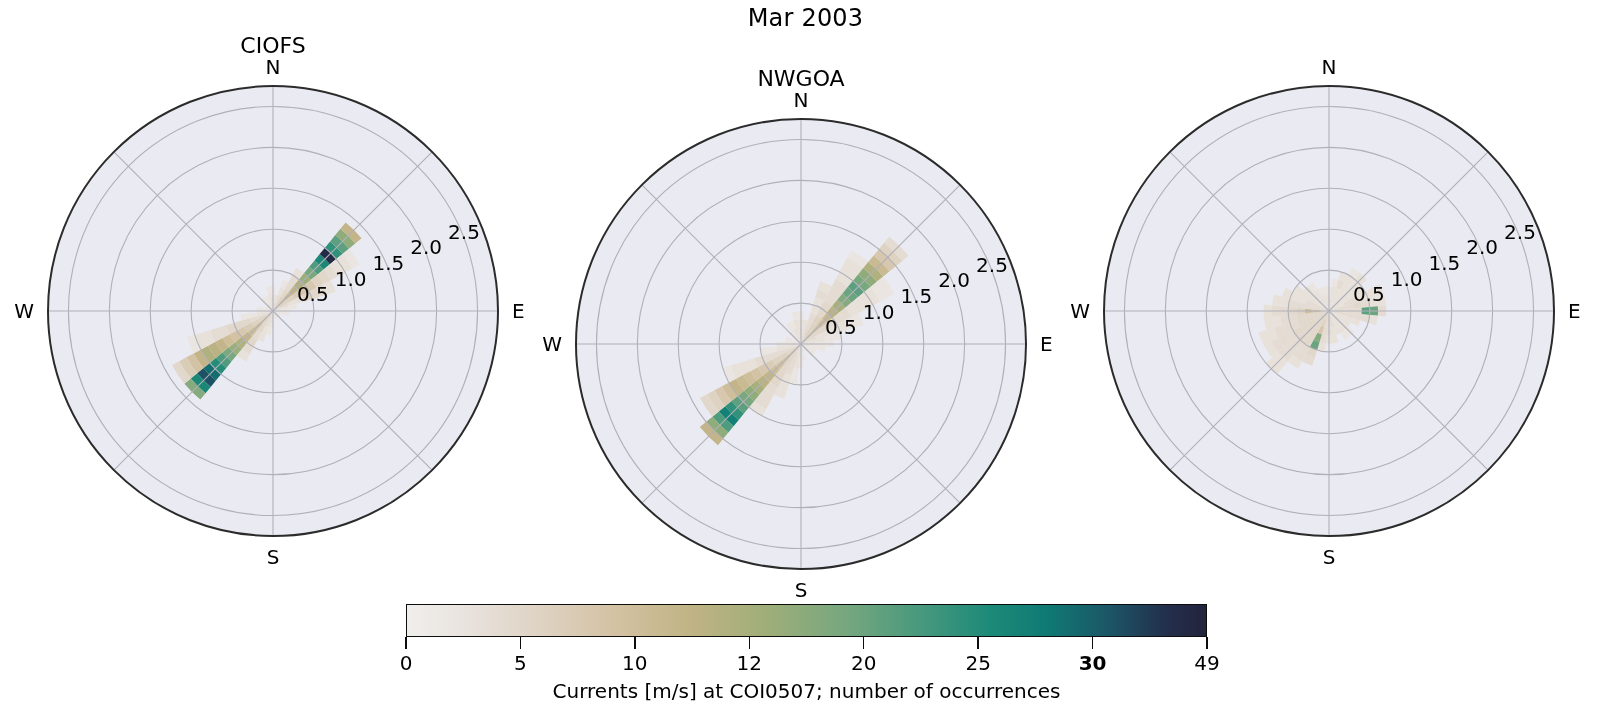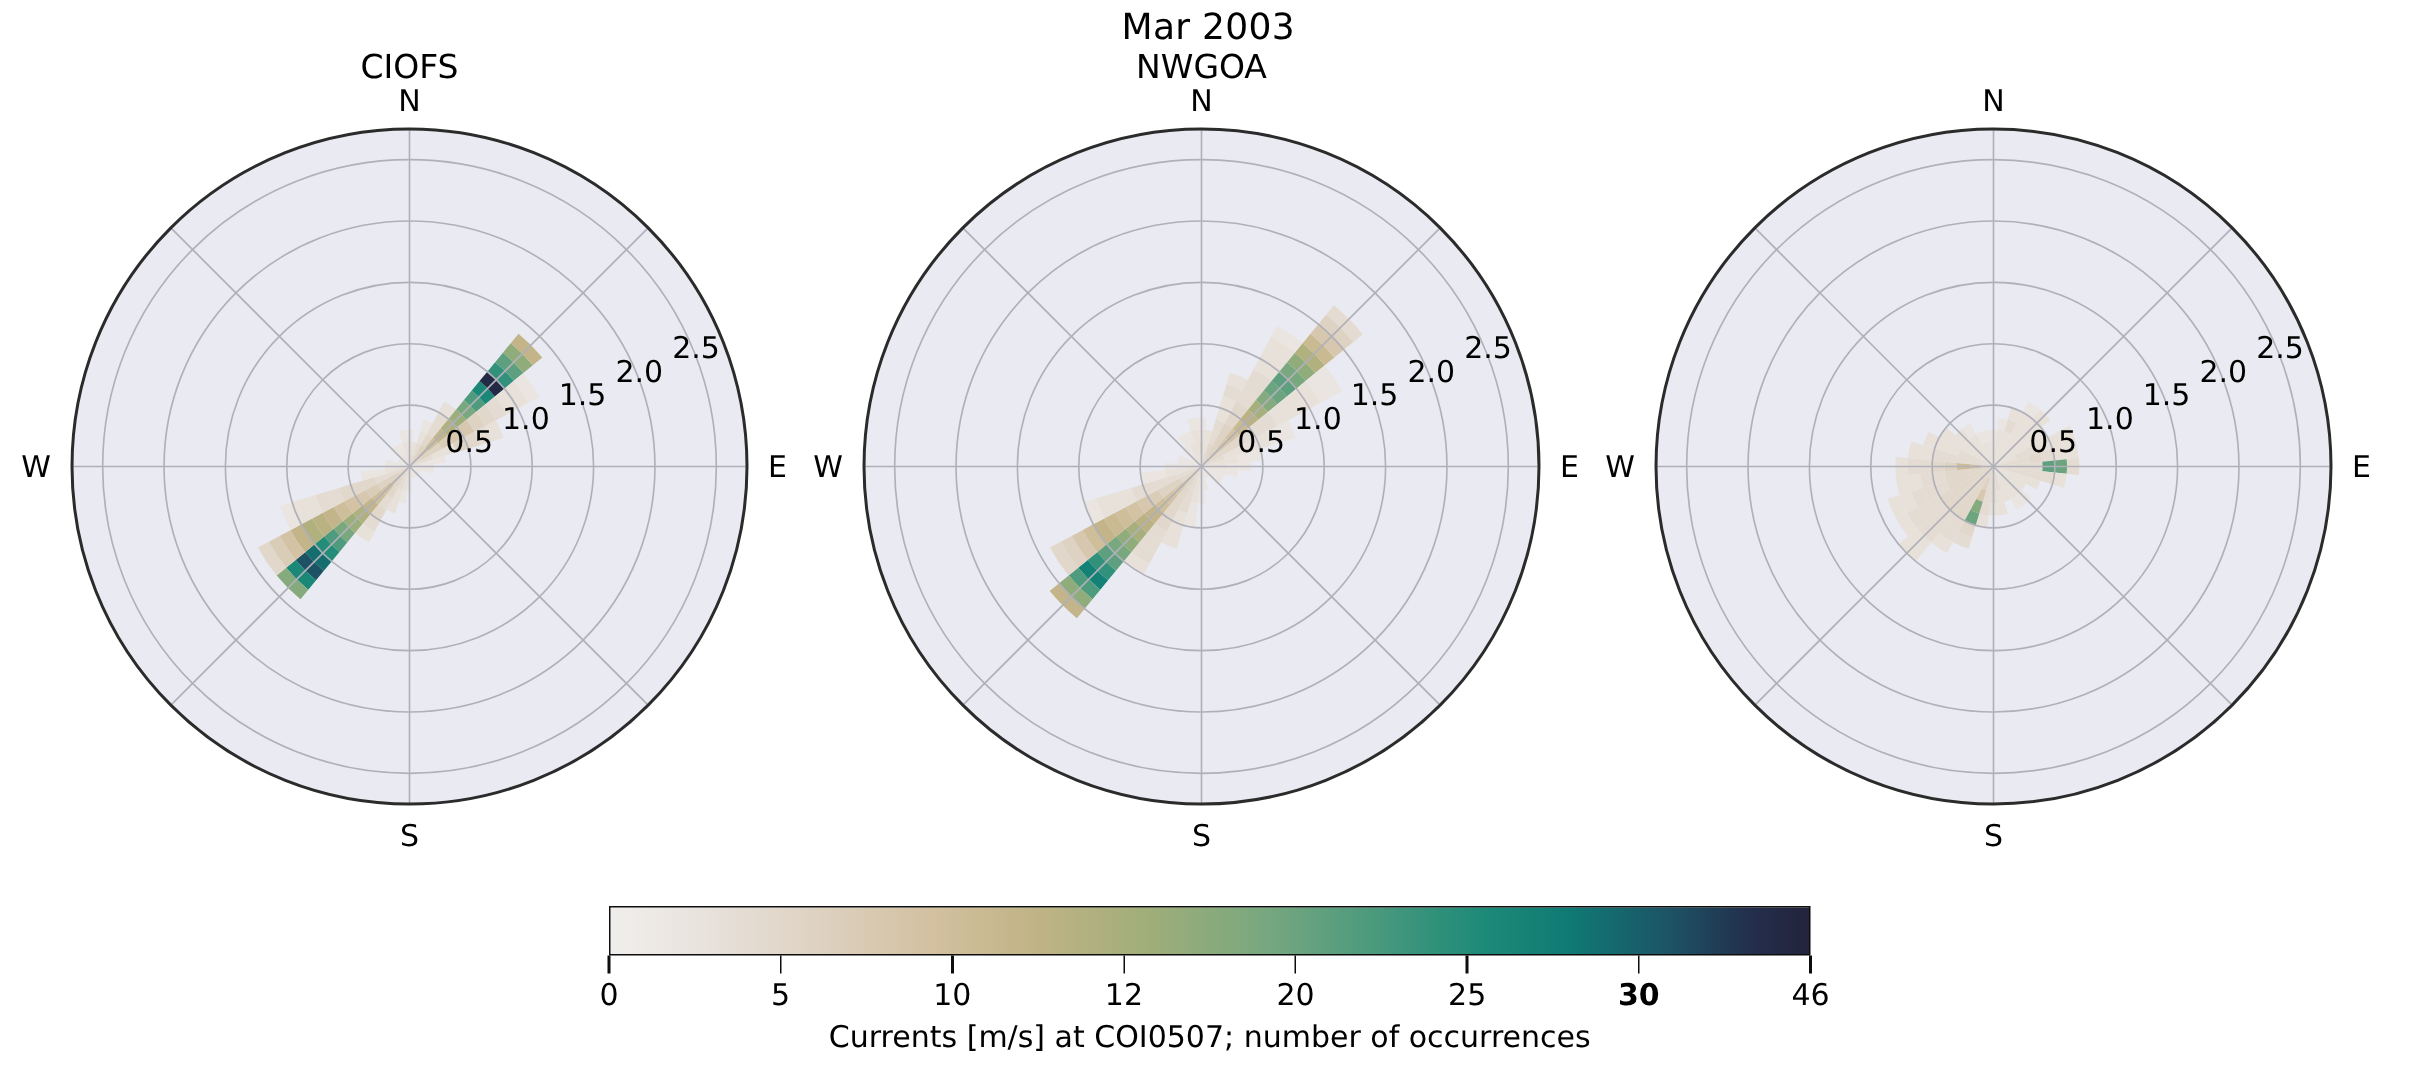--- a/index.html
+++ b/index.html
@@ -206,21 +206,21 @@
         <text x="261" y="564" text-anchor="middle" class="cardinal">S</text>
         <text x="22" y="318" text-anchor="end" class="cardinal">W</text>
         <text x="300.8" y="301.3" text-anchor="middle" class="rtick">0.5</text>
         <text x="338.6" y="285.7" text-anchor="middle" class="rtick">1.0</text>
         <text x="376.4" y="270.0" text-anchor="middle" class="rtick">1.5</text>
         <text x="414.2" y="254.4" text-anchor="middle" class="rtick">2.0</text>
         <text x="452.0" y="238.7" text-anchor="middle" class="rtick">2.5</text>
       </svg>
   </div>
 
-  <div class="panel" id="panel1" style="left:540px;width:522px;height:575px;">
+  <div class="panel" id="panel1" style="left:540px;width:522px;height:575px;margin-top:33px;">
     <div class="panel-title">NWGOA</div>
     <svg id="svg1" width="522" height="575" viewBox="0 0 522 575">
         <circle cx="261" cy="311" r="225" fill="#eaeaf2" stroke="none"></circle>
         <g>
           <path d="M 261 311 L 260.20 302.86 A 8.18 8.18 0 0 1 261.80 302.86 Z" fill="#e4dcd2" stroke="none"></path>
           <path d="M 260.20 302.86 A 8.18 8.18 0 0 1 261.80 302.86 L 262.60 294.72 A 16.36 16.36 0 0 0 259.40 294.72 Z" fill="#e4dcd2" stroke="none"></path>
           <path d="M 259.40 294.72 A 16.36 16.36 0 0 1 262.60 294.72 L 263.41 286.57 A 24.55 24.55 0 0 0 258.59 286.57 Z" fill="#e7e1da" stroke="none"></path>
           <path d="M 258.59 286.57 A 24.55 24.55 0 0 1 263.41 286.57 L 264.21 278.43 A 32.73 32.73 0 0 0 257.79 278.43 Z" fill="#eae5e1" stroke="none"></path>
           <path d="M 261 311 L 261.80 302.86 A 8.18 8.18 0 0 1 263.38 303.17 Z" fill="#e4dcd2" stroke="none"></path>
           <path d="M 261.80 302.86 A 8.18 8.18 0 0 1 263.38 303.17 L 265.75 295.34 A 16.36 16.36 0 0 0 262.60 294.72 Z" fill="#e7e1da" stroke="none"></path>
@@ -639,21 +639,21 @@
   <div class="cb-wrap" style="left:406px;top:604px;width:801px;height:33px;">
     <div class="cb-bar" id="cbbar" style="background: linear-gradient(to right, rgb(240, 238, 236) 0%, rgb(232, 226, 220) 8%, rgb(222, 210, 194) 17%, rgb(210, 192, 159) 27%, rgb(191, 179, 132) 36%, rgb(159, 174, 121) 45%, rgb(118, 167, 127) 55%, rgb(73, 153, 125) 64%, rgb(28, 138, 120) 73%, rgb(15, 122, 116) 80%, rgb(28, 85, 102) 88%, rgb(35, 47, 76) 95%, rgb(35, 35, 60) 100%);"></div>
     <div class="cb-ticklabels" id="cbticklabels">
         <span style="left: 0%;">0</span>
         <span style="left: 14.2857%;">5</span>
         <span style="left: 28.5714%; text-align: center;">10</span>
         <span style="left: 42.8571%;">12</span>
         <span style="left: 57.1429%;">20</span>
         <span style="left: 71.4286%;">25</span>
         <span style="left: 85.7143%; font-weight: bold;">30</span>
-        <span style="left: 100%;">46</span>
+        <span style="left: 100%;">49</span>
       </div>
     <div class="cb-label">Currents [m/s] at COI0507; number of occurrences</div>
   <div class="cb-tick" style="left: calc(0% - 0.7px);"></div>
       <div class="cb-tick" style="left: calc(14.2857% - 0.7px);"></div>
       <div class="cb-tick" style="left: calc(28.5714% - 0.7px);"></div>
       <div class="cb-tick" style="left: calc(42.8571% - 0.7px);"></div>
       <div class="cb-tick" style="left: calc(57.1429% - 0.7px);"></div>
       <div class="cb-tick" style="left: calc(71.4286% - 0.7px);"></div>
       <div class="cb-tick" style="left: calc(85.7143% - 0.7px);"></div>
       <div class="cb-tick" style="left: calc(100% - 0.7px);"></div>

